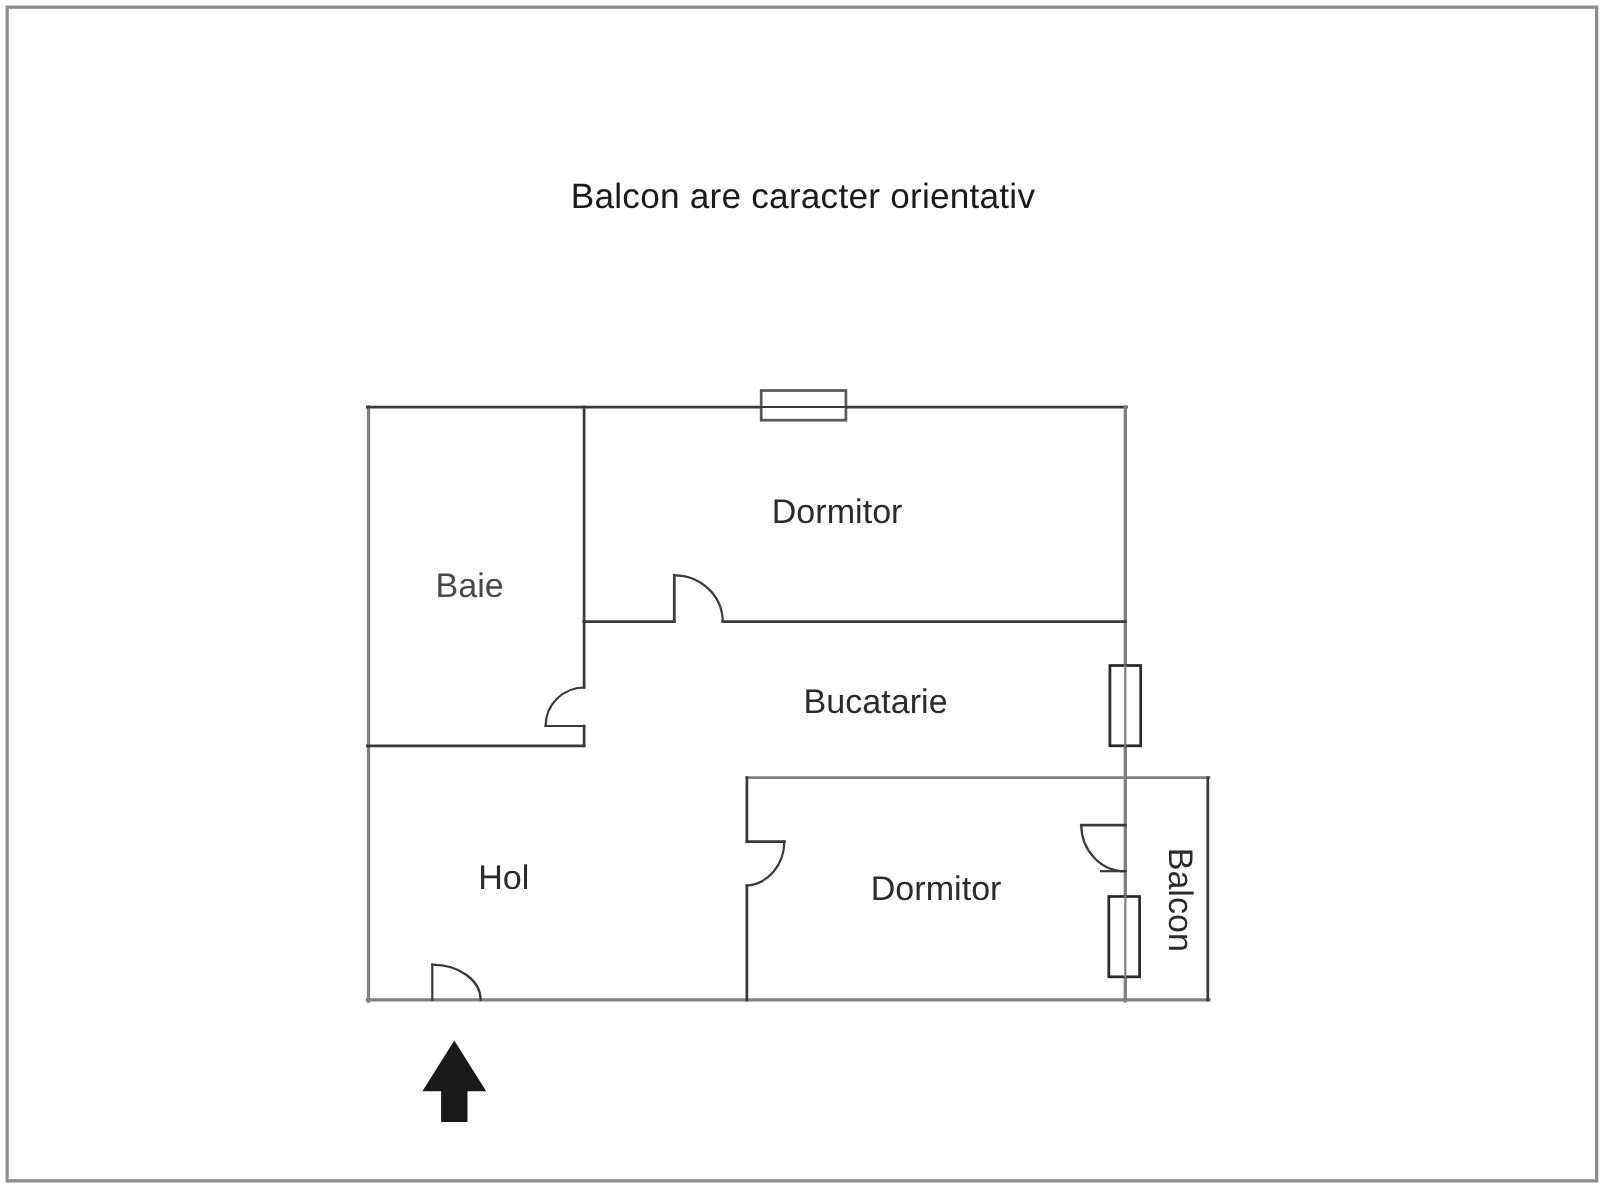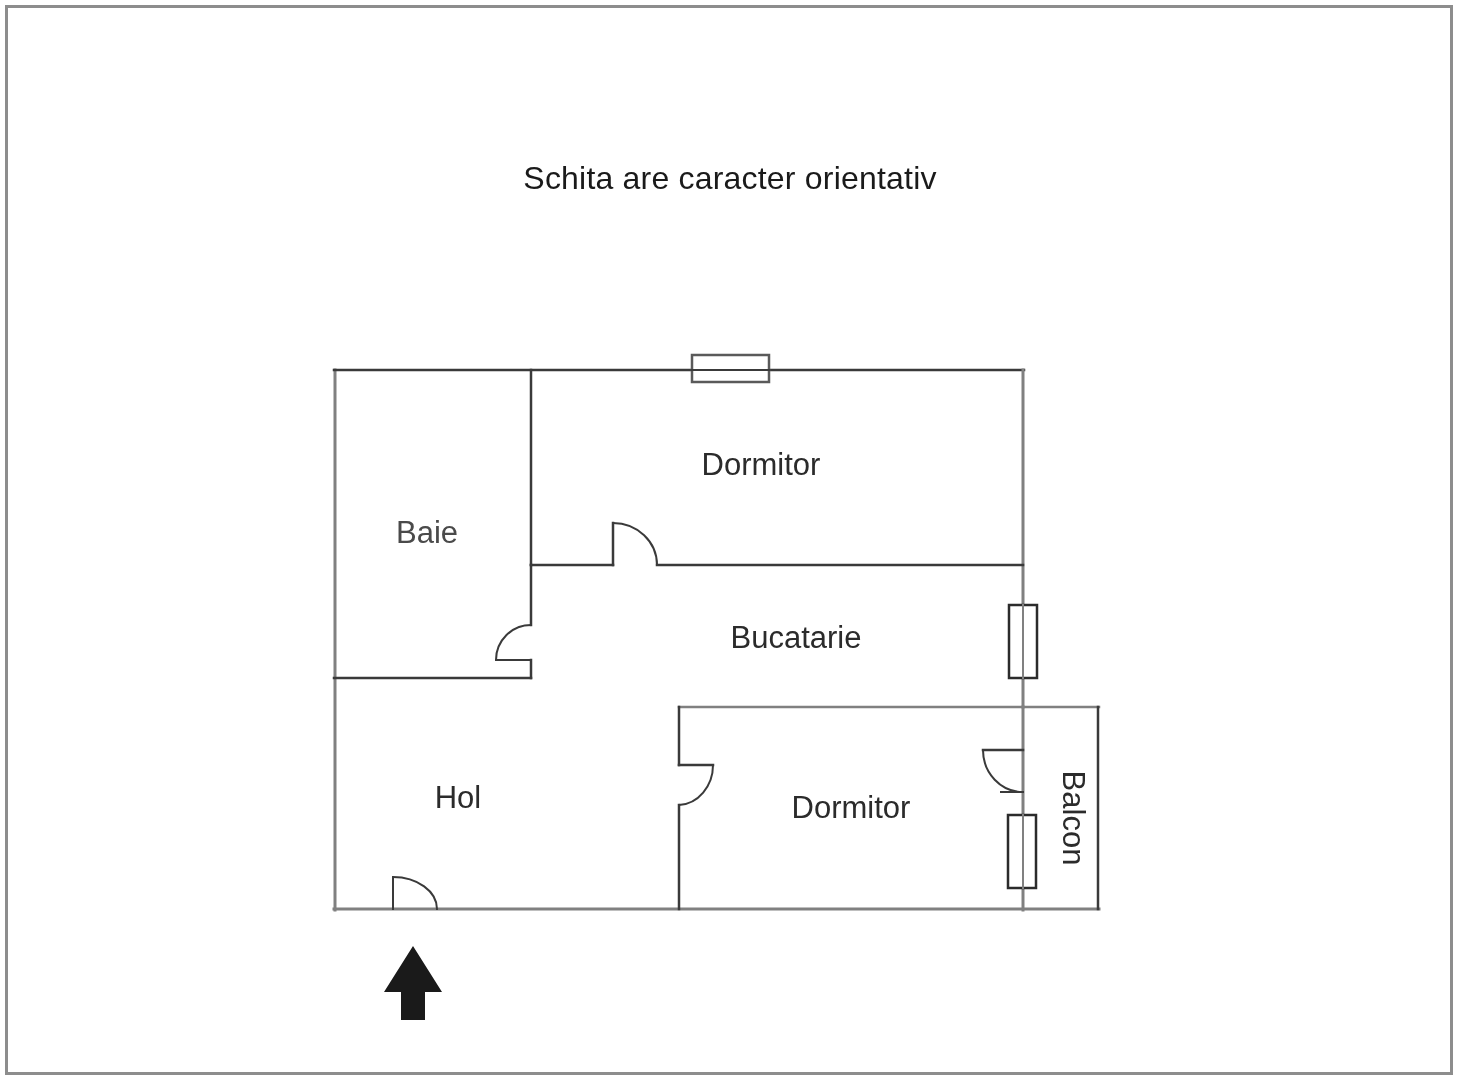--- a/index.html
+++ b/index.html
@@ -55,21 +55,21 @@
     fill: #4a4a4a;
   }
 </style>
 </head>
 <body>
 
 <div id="page">
 
   <div id="outer-frame"></div>
 
-  <div id="plan-title">Schita are caracter orientativ</div>
+  <div id="plan-title">Balcon are caracter orientativ</div>
 
   <svg id="floorplan-svg" width="1460" height="1082" viewBox="0 0 1460 1082">
 
     <g stroke-linecap="square" fill="none">
 
       <line x1="335" y1="370" x2="335" y2="910" stroke="#808080" stroke-width="3"></line>
 
       <line x1="334" y1="370" x2="1024" y2="370" stroke="#3a3a3a" stroke-width="2.5"></line>
 
       <line x1="1023" y1="370" x2="1023" y2="707" stroke="#808080" stroke-width="3"></line>

